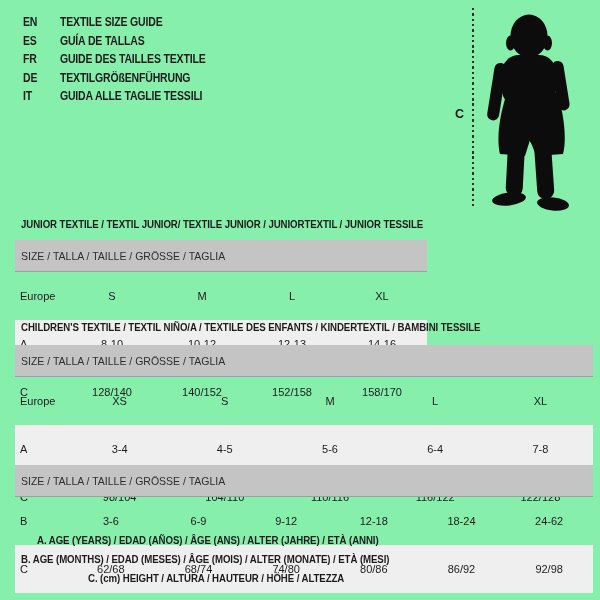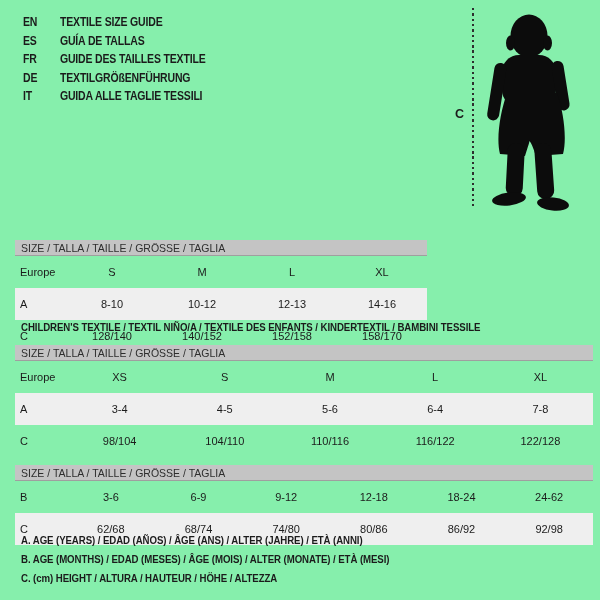--- a/index.html
+++ b/index.html
@@ -18,31 +18,31 @@
 
   
   .dotted-line{position:absolute;left:472px;top:8px;width:2px;height:198px;
     background-image:repeating-linear-gradient(to bottom,#2e2e2e 0px,#2e2e2e 2.4px,transparent 2.4px,transparent 5.3px);}
   .c-label{position:absolute;left:455px;top:107px;font-weight:bold;font-size:12.5px;}
   .baby-svg{position:absolute;left:477px;top:3px;}
 
   
   .section-title{position:absolute;left:21px;font-weight:bold;font-size:11.5px;letter-spacing:-0.1px;line-height:15px;}
   .size-table{position:absolute;left:15px;border-collapse:collapse;table-layout:fixed;font-size:11px;}
-  .size-table td{padding:0;overflow:hidden;white-space:nowrap;margin-top:44px;}
+  .size-table td{padding:8px;overflow:hidden;white-space:nowrap;margin-top:44px;}
   .size-table .hdr td{
     background:#c4c4c4;height:15px;border-bottom:1px solid #9f9f9f;
     text-align:left;padding-left:6px;color:#2e2e2e;font-size:10.5px;
   }
   .size-table tr.r td{height:32px;text-align:center;}
   .size-table tr.r td:first-child{text-align:left;padding-left:5px;}
   .size-table tr.alt td{background:#efefef;}
 
   
-  .legend{position:absolute;left:21px;top:531px;font-weight:bold;font-size:11.5px;line-height:19px;letter-spacing:-0.1px;}
+  .legend{position:absolute;left:21px;top:531px;font-weight:bold;font-size:11.5px;line-height:19px;letter-spacing:-0.1px;text-align:center;}
 </style>
 </head>
 <body>
 
 <div id="canvas">
 
   <div class="lang-block">
     <div class="lang-row cond">
       <span class="lang-code">EN</span>
       <span class="lang-title">TEXTILE SIZE GUIDE</span>
@@ -77,20 +77,23 @@
       <rect x="74" y="58" width="12" height="50" rx="6" transform="rotate(-9 80 60)"></rect>
       <ellipse cx="78" cy="104" rx="6.5" ry="9"></ellipse>
       <path d="M 30,90 C 23,110 19,136 23,151 L 48,153 C 50,146 52,141 52.5,138 C 55,141 57,147 59,153 L 86,151 C 90,136 87,110 80,90 Z"></path>
       <rect x="31" y="140" width="17" height="53" rx="8" transform="rotate(3 39 142)"></rect>
       <rect x="57" y="140" width="17" height="56" rx="8" transform="rotate(-4 65 142)"></rect>
       <ellipse cx="32" cy="196" rx="17" ry="6.5" transform="rotate(-7 32 196)"></ellipse>
       <ellipse cx="76" cy="201" rx="16" ry="6.5" transform="rotate(6 76 201)"></ellipse>
     </g>
   </svg>
 
+  <div class="section-title" style="top:217px">
+    <span class="cond">JUNIOR TEXTILE / TEXTIL JUNIOR/ TEXTILE JUNIOR / JUNIORTEXTIL / JUNIOR TESSILE</span>
+  </div>
   <table class="size-table" style="top:240px;width:412px">
     <colgroup>
         <col style="width:52px">
         <col>
         <col>
         <col>
         <col>
       </colgroup>
     <tbody>
         <tr class="hdr">

